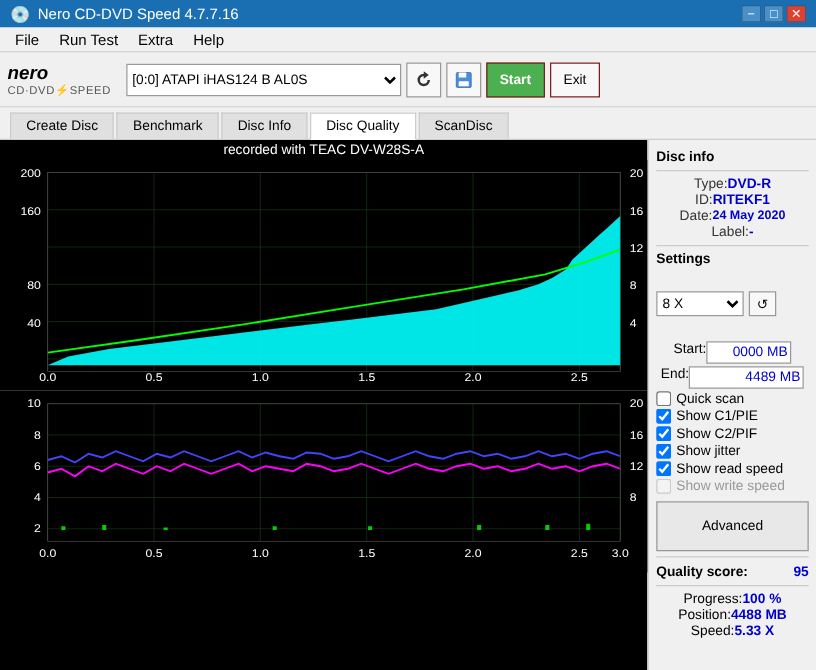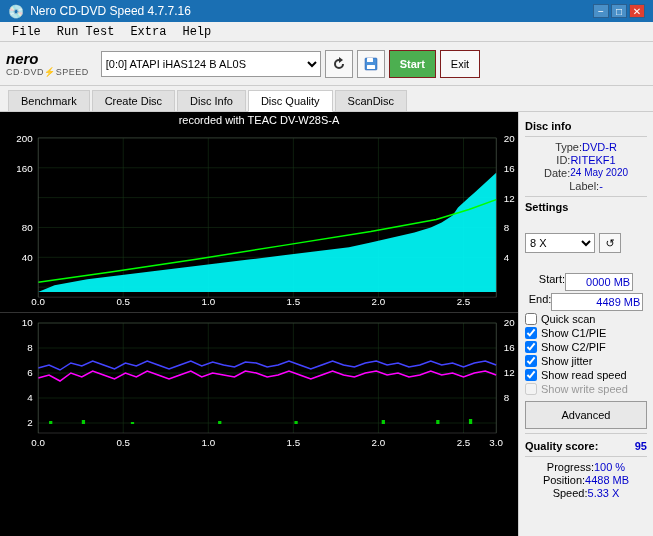--- a/index.html
+++ b/index.html
@@ -8,21 +8,21 @@
     
     .title-bar { background: #1a6fb3; color: white; height: 22px; display: flex; align-items: center; justify-content: space-between; padding: 0 8px; font-size: 12px; }
     .title-bar-left { display: flex; align-items: center; gap: 6px; }
     .title-bar-controls { display: flex; gap: 2px; }
     .title-btn { width: 16px; height: 14px; background: #4a90c8; border: 1px solid #2a6090; color: white; font-size: 10px; cursor: pointer; display: flex; align-items: center; justify-content: center; }
     .title-btn.close { background: #e04030; }
     .title-btn.maximize { background: #4a90c8; }
 
     
     .menu-bar { background: #f0f0f0; height: 20px; display: flex; align-items: center; padding: 0 4px; border-bottom: 1px solid #ccc; font-size: 12px; }
-    .menu-item { padding: 2px 8px; cursor: pointer; font-family: Liberation Mono, monospace; }
+    .menu-item { padding: 2px 8px; cursor: pointer; }
 
     
     .toolbar { background: #f0f0f0; height: 44px; display: flex; align-items: center; padding: 2px 6px; border-bottom: 1px solid #ccc; gap: 4px; }
     .logo-area { display: flex; align-items: center; margin-right: 8px; }
     .drive-select { height: 26px; font-size: 11px; border: 1px solid #999; background: white; min-width: 220px; }
     .toolbar-btn { height: 28px; padding: 0 10px; font-size: 11px; border: 1px solid #7f1d1d; background: #f8f8f8; cursor: pointer; white-space: nowrap; }
     .toolbar-icon-btn { width: 28px; height: 28px; border: 1px solid #999; background: #f8f8f8; cursor: pointer; display: flex; align-items: center; justify-content: center; font-size: 14px; }
     .start-btn { background: #4CAF50; color: white; font-weight: bold; }
 
     
@@ -37,27 +37,27 @@
     .chart-area { flex: 1; background: #000; display: flex; flex-direction: column; overflow: hidden; }
     .chart-header { color: white; font-size: 11px; text-align: center; padding: 2px; background: #000; }
     .chart-top { flex: 1; position: relative; background: #000; border-bottom: 1px solid #333; }
     .chart-bottom { height: 140px; position: relative; background: #000; }
 
     
     .right-panel { width: 135px; background: #f0f0f0; border-left: 1px solid #ccc; padding: 4px 6px; font-size: 11px; overflow-y: auto; }
     .panel-section-title { font-weight: bold; margin-bottom: 2px; margin-top: 4px; }
     .panel-row { display: flex; justify-content: center; margin-bottom: 1px; }
     .panel-label { color: #333; }
-    .panel-value { color: #0000cc; font-weight: normal; }
+    .panel-value { color: #0000cc; font-weight: bold; }
     .settings-row { display: flex; align-items: center; gap: 4px; margin: 20px 0; }
     .speed-select { height: 20px; font-size: 11px; border: 1px solid #999; background: white; width: 70px; }
     .input-field { height: 18px; font-size: 11px; border: 1px solid #999; background: white; width: 68px; text-align: right; padding: 0 2px; color: #0000cc; }
     .checkbox-row { display: flex; align-items: center; gap: 4px; margin: 2px 0; }
     .checkbox-row input { width: 12px; height: 12px; }
-    .advanced-btn { width: 100%; height: 28px; background: #e8e8e8; border: 1px solid #999; cursor: pointer; font-size: 11px; margin-top: 4px; }
+    .advanced-btn { width: 100%; height: 40px; background: #e8e8e8; border: 1px solid #999; cursor: pointer; font-size: 11px; margin-top: 4px; }
     .quality-row { display: flex; justify-content: space-between; margin-top: 6px; font-weight: bold; }
     .quality-value { color: #0000cc; }
     .progress-section { margin-top: 4px; }
     .divider { border-top: 1px solid #ccc; margin: 4px 0; }
   </style>
 </head>
 <body>
 
 <div class="title-bar">
   <div class="title-bar-left">
@@ -98,22 +98,22 @@
         <rect x="2" y="2" width="12" height="12" rx="1" fill="#4a90d9" stroke="#2255aa" stroke-width="0.5"></rect>
         <rect x="4" y="9" width="8" height="4" fill="white" rx="0.5"></rect>
         <rect x="4" y="2" width="6" height="4" fill="white" rx="0.5"></rect>
       </svg>
   </div>
   <button class="toolbar-btn start-btn">Start</button>
   <button class="toolbar-btn">Exit</button>
 </div>
 
 <div class="tabs">
+  <div class="tab">Create Disc</div>
   <div class="tab">Benchmark</div>
-  <div class="tab">Create Disc</div>
   <div class="tab">Disc Info</div>
   <div class="tab active">Disc Quality</div>
   <div class="tab">ScanDisc</div>
 </div>
 
 <div class="main-content">
 
   <div class="chart-area">
 
     <div class="chart-header">

